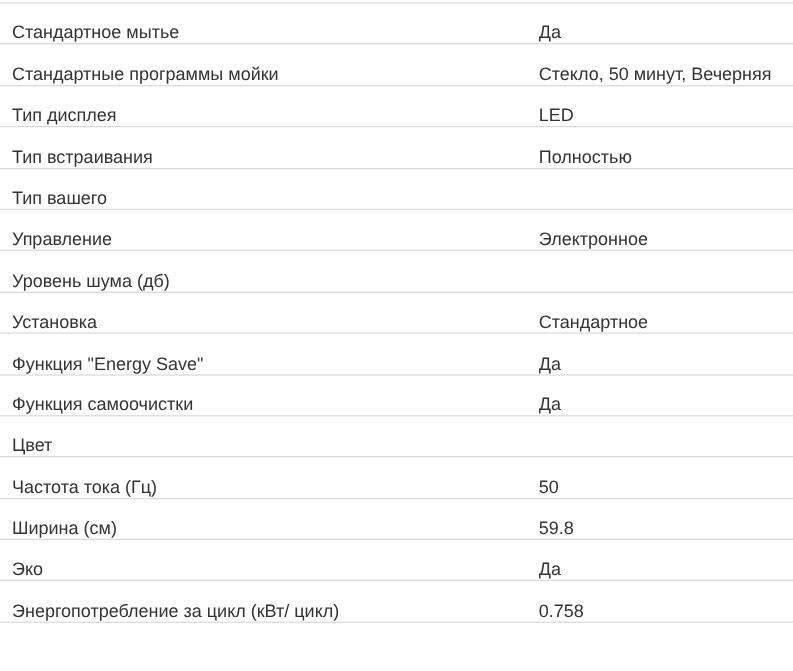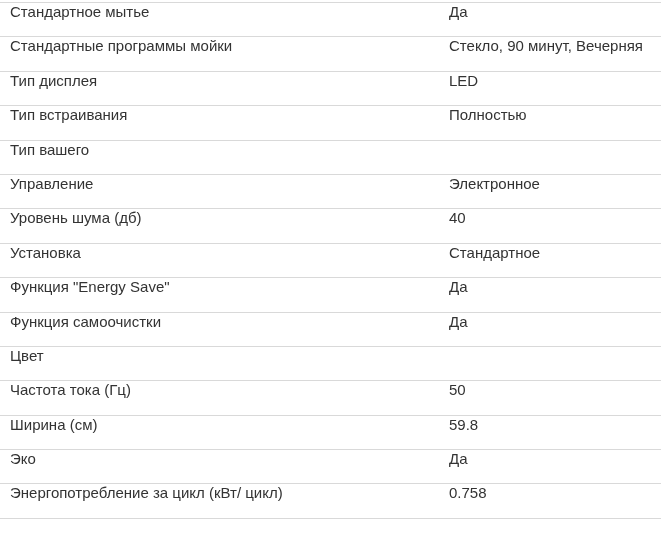--- a/index.html
+++ b/index.html
@@ -15,21 +15,21 @@
     font-size: 15px;
     color: #333333;
   }
   .spec-table {
     margin-top: 2px;
     border-top: 1px solid #d9d9d9;
     width: 661px;
   }
   .spec-row {
     display: flex;
-    align-items: flex-start;
+    align-items: flex-end;
     box-sizing: border-box;
     height: 34.4px;
     border-bottom: 1px solid #d9d9d9;
     padding-left: 10px;
   }
   .spec-label {
     flex: 0 0 439px;
     width: 439px;
     white-space: nowrap;
     overflow: hidden;
@@ -43,40 +43,39 @@
 </head>
 <body>
 
 <div class="spec-table">
   <div class="spec-row">
     <div class="spec-label">Стандартное мытье</div>
     <div class="spec-value">Да</div>
   </div>
   <div class="spec-row">
     <div class="spec-label">Стандартные программы мойки</div>
-    <div class="spec-value">Стекло, 90 минут, Вечерняя</div>
+    <div class="spec-value">Стекло, 50 минут, Вечерняя</div>
   </div>
   <div class="spec-row">
     <div class="spec-label">Тип дисплея</div>
     <div class="spec-value">LED</div>
   </div>
   <div class="spec-row">
     <div class="spec-label">Тип встраивания</div>
     <div class="spec-value">Полностью</div>
   </div>
   <div class="spec-row">
     <div class="spec-label">Тип вашего</div>
   </div>
   <div class="spec-row">
     <div class="spec-label">Управление</div>
     <div class="spec-value">Электронное</div>
   </div>
   <div class="spec-row">
     <div class="spec-label">Уровень шума (дб)</div>
-    <div class="spec-value">40</div>
   </div>
   <div class="spec-row">
     <div class="spec-label">Установка</div>
     <div class="spec-value">Стандартное</div>
   </div>
   <div class="spec-row">
     <div class="spec-label">Функция "Energy Save"</div>
     <div class="spec-value">Да</div>
   </div>
   <div class="spec-row">

